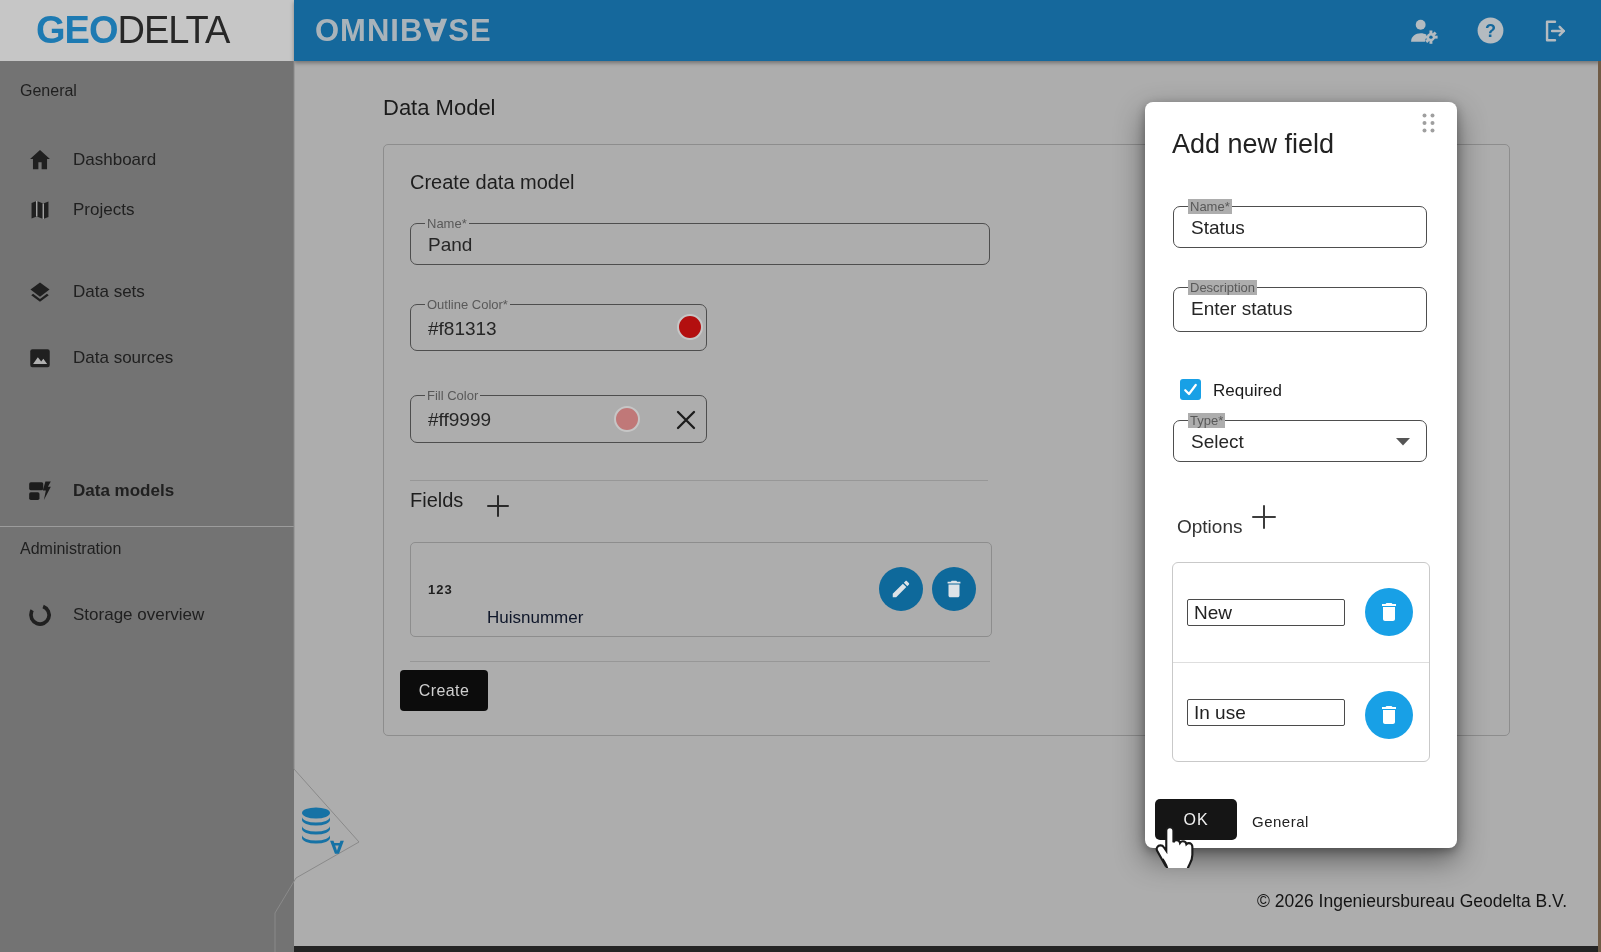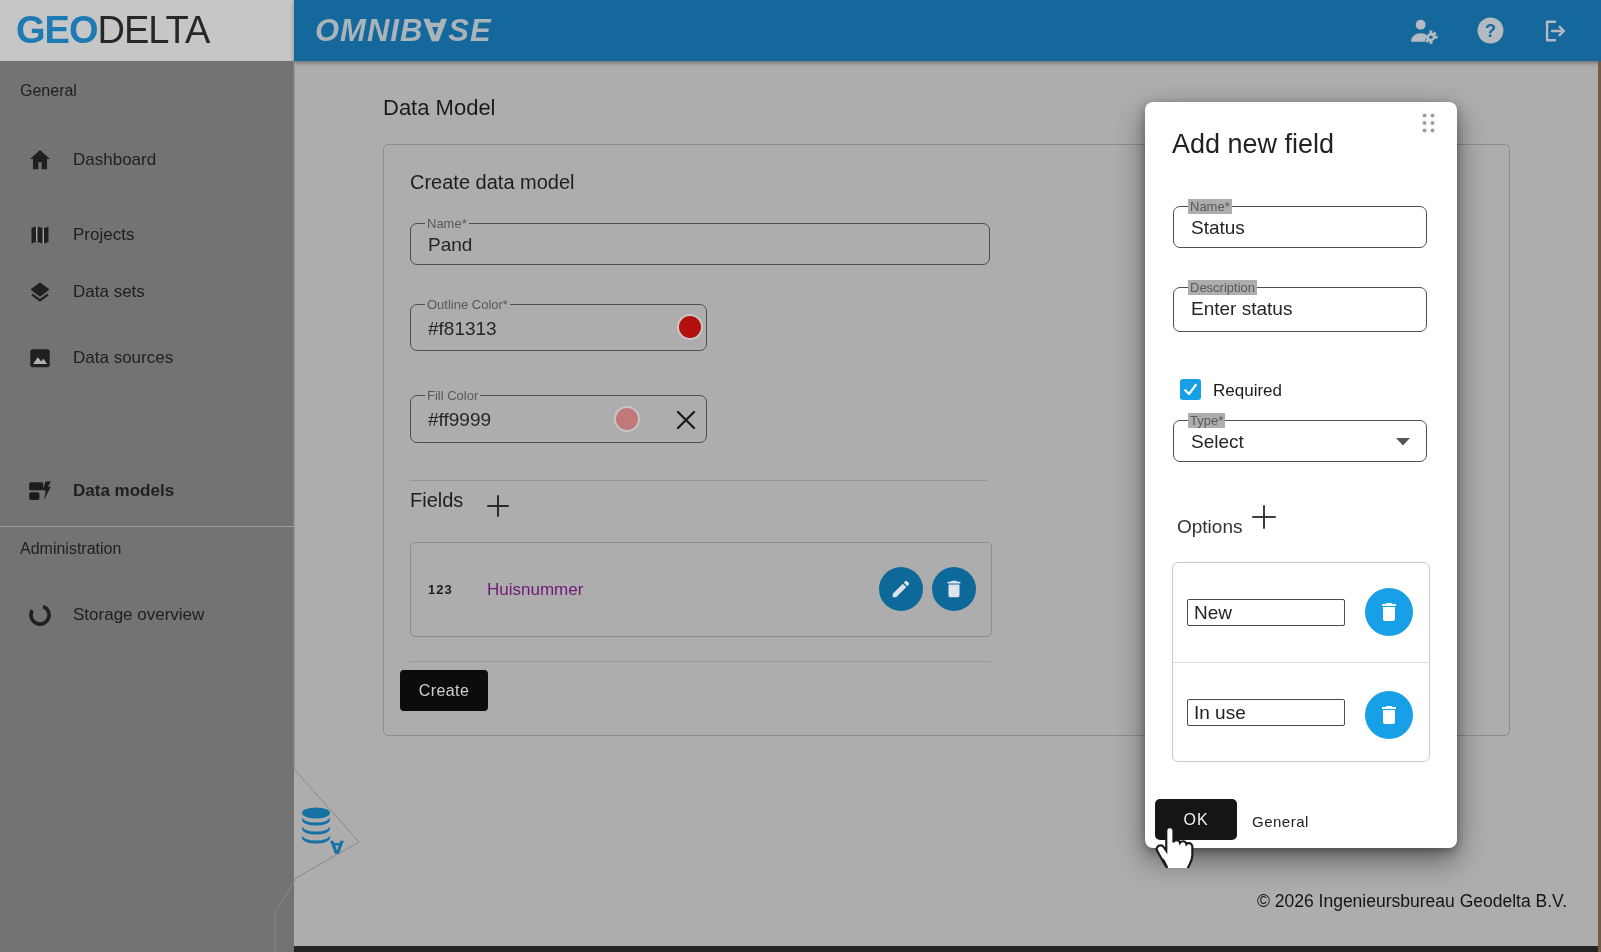--- a/index.html
+++ b/index.html
@@ -1,22 +1,22 @@
 <!DOCTYPE html>
 <html><head>
 <meta charset="utf-8">
 <style>
   html,body{margin:0;padding:0;background:#9a9a9a;}
   *{box-sizing:border-box;font-family:"Liberation Sans","DejaVu Sans",sans-serif;}
   .frame{position:relative;width:1601px;height:952px;overflow:hidden;background:#adadad;}
   .abs{position:absolute;}
 
   
-  .logo-strip{position:absolute;left:0;top:0;width:294px;height:61px;background:#c6c6c6;display:flex;align-items:center;padding-left:16px;}
-  .topbar{position:absolute;left:294px;top:0;width:1307px;height:61px;background:#15689c;box-shadow:0 2px 4px rgba(0,0,0,.35);display:flex;align-items:center;font-style:italic;}
+  .logo-strip{position:absolute;left:0;top:0;width:294px;height:61px;background:#c6c6c6;display:flex;align-items:center;padding-left:36px;}
+  .topbar{position:absolute;left:294px;top:0;width:1307px;height:61px;background:#15689c;box-shadow:0 2px 4px rgba(0,0,0,.35);display:flex;align-items:center;}
   .logo-geo{font-size:38px;font-weight:800;color:#1d7ab2;letter-spacing:-1px;}
   .logo-delta{font-size:38px;font-weight:400;color:#272727;letter-spacing:-1px;}
   .appname{margin-left:21px;font-size:31px;font-weight:700;color:#a9b3ba;letter-spacing:1px;}
   .topicons{position:absolute;right:32px;top:0;height:61px;display:flex;align-items:center;gap:36px;}
   .topicon{cursor:pointer;display:flex;align-items:center;}
 
   
   .sidebar{position:absolute;left:0;top:61px;width:294px;height:891px;background:#737373;padding-left:13px;}
   .sec-label{position:absolute;left:20px;font-size:16px;color:#1f1f1f;}
   .side-item{position:absolute;left:0;width:293px;height:48px;display:flex;align-items:center;cursor:pointer;}
@@ -35,21 +35,21 @@
   .ofield .val{position:absolute;left:17px;top:10px;font-size:19px;color:#262626;white-space:nowrap;}
 
   .swatch{position:absolute;border-radius:50%;width:26px;height:26px;border:2px solid #c6c6c6;cursor:pointer;}
   .hline{position:absolute;height:1px;background:#979797;}
 
   .roundbtn{position:absolute;width:44px;height:44px;border-radius:50%;background:#0e699b;display:flex;align-items:center;justify-content:center;cursor:pointer;}
   .create-btn{position:absolute;left:400px;top:670px;width:88px;height:41px;background:#0c0c0c;border-radius:4px;color:#cfcfcf;font-size:16px;display:flex;align-items:center;justify-content:center;cursor:pointer;letter-spacing:.4px;}
 
   .row-card{position:absolute;left:410px;top:542px;width:582px;height:95px;border:1px solid #8d8d8d;border-radius:5px;}
   .t123{position:absolute;left:428px;top:582px;font-size:13px;font-weight:700;letter-spacing:1px;color:#1e1e1e;}
-  .rowname{position:absolute;left:487px;top:580px;font-size:17px;color:#701a75;}
+  .rowname{position:absolute;left:487px;top:608px;font-size:17px;color:#0f172a;}
 
   .footer-txt{position:absolute;right:34px;top:891px;font-size:17.5px;color:#141414;}
   .bottom-bar{position:absolute;left:294px;bottom:0;width:1307px;height:6px;background:#242424;}
   .right-strip{position:absolute;right:0;top:61px;width:3px;height:891px;background:#6f5b46;}
 
   
   .dialog{position:absolute;left:1145px;top:102px;width:312px;height:746px;background:#ffffff;border-radius:8px;box-shadow:0 12px 30px rgba(0,0,0,.45),0 3px 10px rgba(0,0,0,.3);}
   .dlg-title{position:absolute;left:1172px;top:129px;font-size:27px;color:#222;}
   .chk{position:absolute;left:1180px;top:379px;width:21px;height:21px;background:#18a0e6;border-radius:3px;display:flex;align-items:center;justify-content:center;cursor:pointer;}
   .chk-lab{position:absolute;left:1213px;top:381px;font-size:17px;color:#1c1c1c;}
@@ -103,21 +103,21 @@
 
   <div class="sidebar">
     <div class="sec-label" style="top:21px;">General</div>
 
     <div class="side-item" style="top:75px;">
       <svg class="ic" viewBox="0 0 24 24">
           <path d="M12 2.8 2.8 11h2.7v9.5h5V14h3v6.5h5V11h2.7z" fill="#202020"></path>
         </svg>
       <span class="lab">Dashboard</span>
     </div>
-    <div class="side-item" style="top:150px;text-align:right;">
+    <div class="side-item" style="top:125px;text-align:right;">
       <svg class="ic" viewBox="0 0 24 24">
         <path d="M4.2 5.5 9 3.8l6 2.1 4.8-1.7v14.3L15 20.2l-6-2.1-4.8 1.7z" fill="#202020"></path>
         <path d="M9 3.8v14.3M15 5.9v14.3" stroke="#b0b0b0" stroke-width="1.2" fill="none"></path>
       </svg>
       <span class="lab">Projects</span>
     </div>
     <div class="side-item" style="top:207px;">
       <svg class="ic" viewBox="0 0 24 24">
         <polygon points="12,3.2 20.8,9.8 12,16.4 3.2,9.8" fill="#202020"></polygon>
         <polygon points="12,18.4 5.6,13.6 3.9,14.9 12,21 20.1,14.9 18.4,13.6" fill="#202020"></polygon>

